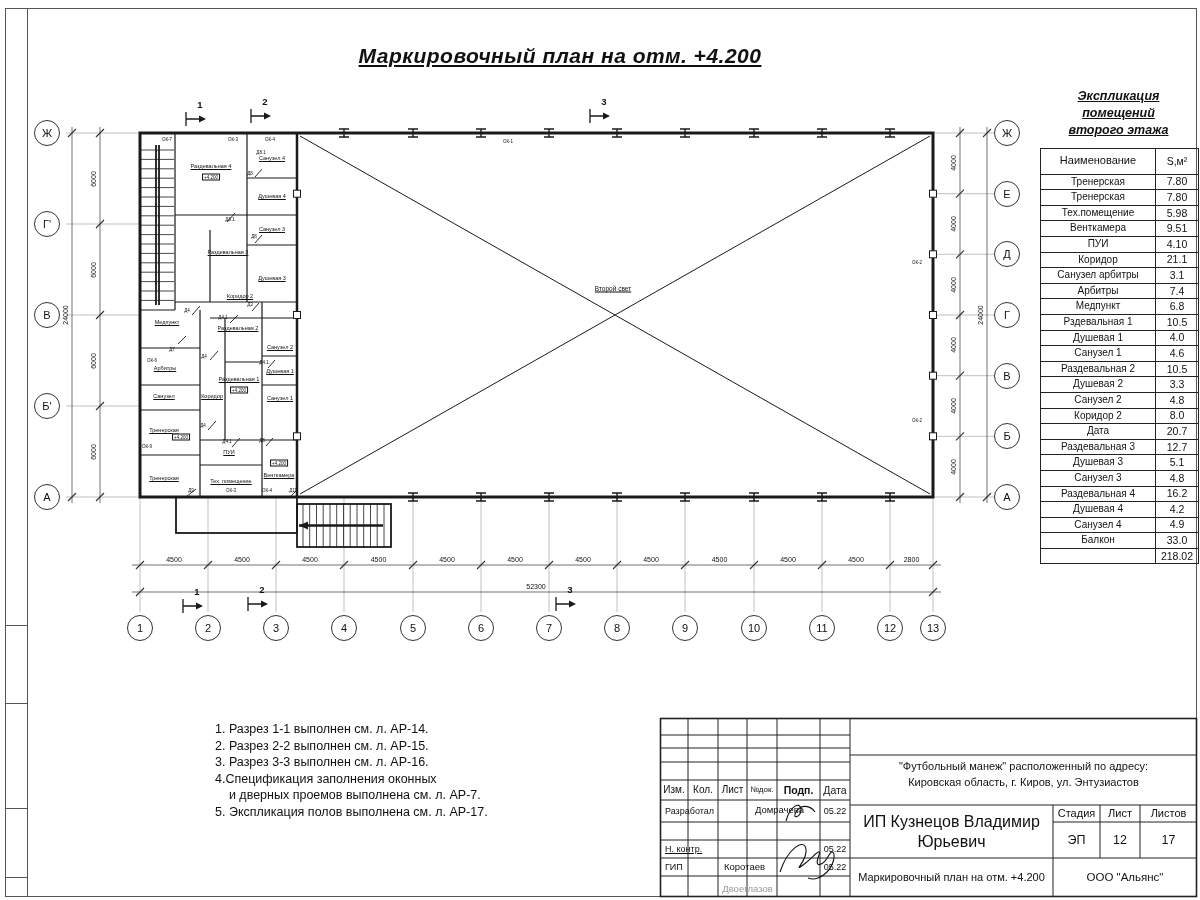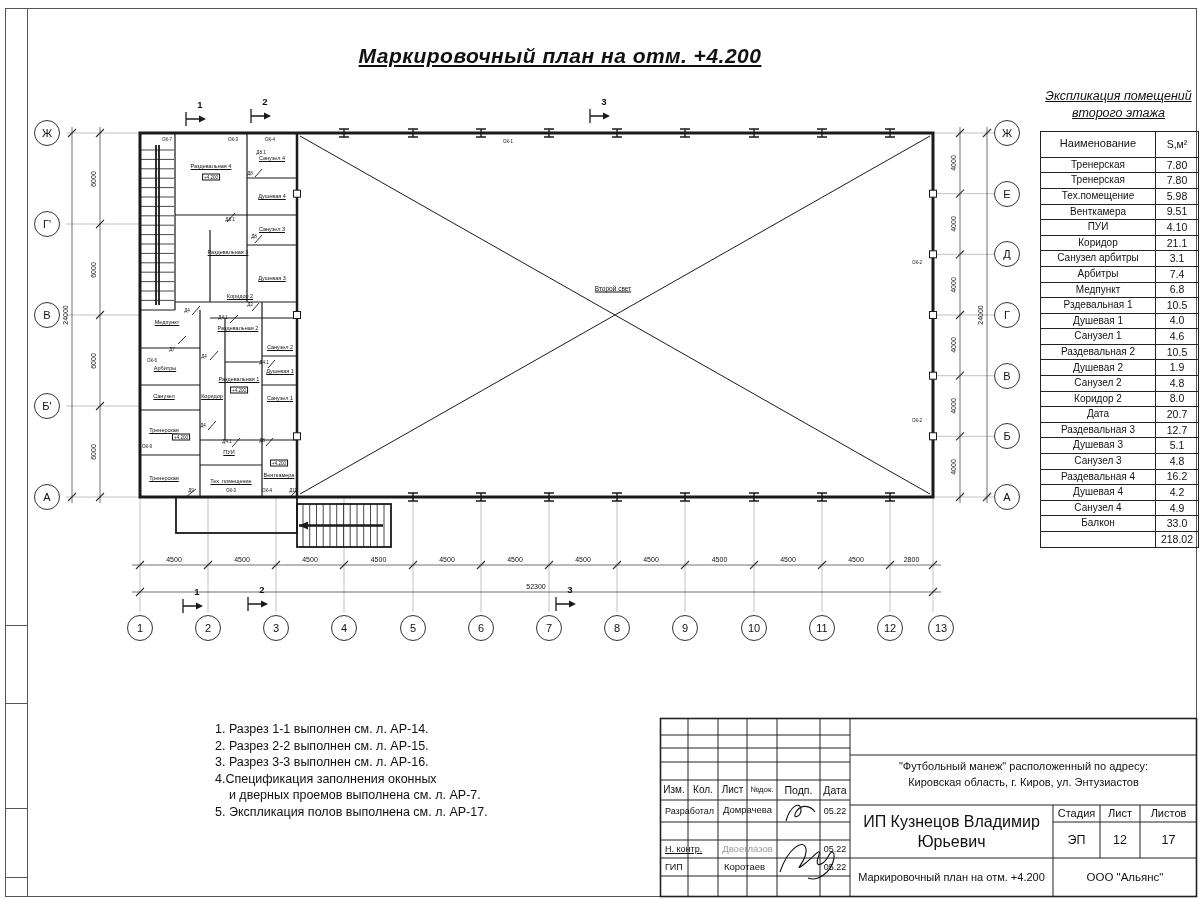--- a/index.html
+++ b/index.html
@@ -17,21 +17,21 @@
   .elev{transform:translate(-50%,-50%);font-size:4.5px;border:1px solid #111;background:#fff;
         padding:0 1px;white-space:nowrap;}
   .bubble{width:26px;height:26px;border:1px solid #333;border-radius:50%;background:#fff;
      display:flex;align-items:center;justify-content:center;font-size:11px;
      transform:translate(-50%,-50%);box-sizing:border-box;}
   .dim-h{transform:translate(-50%,-100%);font-size:7px;white-space:nowrap;}
   .dim-v{transform:translate(-50%,-50%) rotate(-90deg);font-size:7px;white-space:nowrap;}
   .sec-num{transform:translate(-50%,-100%);font-size:9.5px;font-weight:bold;}
   .note-line{font-size:12.5px;white-space:pre;}
   .expl{position:absolute;left:1040px;top:88px;width:157px;}
-  .expl-title{font-style:italic;font-weight:normal;font-size:12.5px;text-align:center;
+  .expl-title{font-style:italic;font-weight:bold;font-size:12.5px;text-align:center;
      text-decoration:underline;line-height:1.35;}
   .expl table{border-collapse:collapse;width:157px;margin-top:9px;table-layout:fixed;}
   .expl th,.expl td{border:1px solid #222;text-align:center;padding:0;font-size:10px;
      height:14.6px;line-height:1.05;overflow:hidden;white-space:nowrap;}
   .expl th{height:25px;font-weight:normal;font-size:11px;}
   .expl td:first-child,.expl th:first-child{width:114px;}
   .expl td:last-child,.expl th:last-child{width:42px;font-size:10.5px;}
   .tb-text{position:absolute;display:flex;align-items:center;justify-content:center;
      text-align:center;overflow:hidden;line-height:1.2;}
   .tb-left{justify-content:flex-start;padding-left:5px;box-sizing:border-box;}
@@ -192,21 +192,21 @@
       <div class="abs bubble" style="left: 276px; top: 628px;">3</div>
       <div class="abs bubble" style="left: 344px; top: 628px;">4</div>
       <div class="abs bubble" style="left: 413px; top: 628px;">5</div>
       <div class="abs bubble" style="left: 481px; top: 628px;">6</div>
       <div class="abs bubble" style="left: 549px; top: 628px;">7</div>
       <div class="abs bubble" style="left: 617px; top: 628px;">8</div>
       <div class="abs bubble" style="left: 685px; top: 628px;">9</div>
       <div class="abs bubble" style="left: 754px; top: 628px;">10</div>
       <div class="abs bubble" style="left: 822px; top: 628px;">11</div>
       <div class="abs bubble" style="left: 890px; top: 628px;">12</div>
-      <div class="abs bubble" style="left: 933px; top: 628px; margin-left: 8px;">13</div>
+      <div class="abs bubble" style="left: 933px; top: 628px;">13</div>
       <div class="abs bubble" style="left: 47px; top: 133px;">Ж</div>
       <div class="abs bubble" style="left: 47px; top: 224px;">Г'</div>
       <div class="abs bubble" style="left: 47px; top: 315px;">В</div>
       <div class="abs bubble" style="left: 47px; top: 406px;">Б'</div>
       <div class="abs bubble" style="left: 47px; top: 497px;">А</div>
       <div class="abs bubble" style="left: 1007px; top: 133px;">Ж</div>
       <div class="abs bubble" style="left: 1007px; top: 193.7px;">Е</div>
       <div class="abs bubble" style="left: 1007px; top: 254.3px;">Д</div>
       <div class="abs bubble" style="left: 1007px; top: 315px;">Г</div>
       <div class="abs bubble" style="left: 1007px; top: 375.7px;">В</div>
@@ -313,21 +313,21 @@
           <tr>
             <td>Санузел 1</td>
             <td>4.6</td>
           </tr>
           <tr>
             <td>Раздевальная 2</td>
             <td>10.5</td>
           </tr>
           <tr>
             <td>Душевая 2</td>
-            <td>1.9</td>
+            <td>3.3</td>
           </tr>
           <tr>
             <td>Санузел 2</td>
             <td>4.8</td>
           </tr>
           <tr>
             <td>Коридор 2</td>
             <td>8.0</td>
           </tr>
           <tr>
@@ -369,28 +369,28 @@
         </tbody>
   </table>
 </div>
 
 <div class="tb-text" style="left:850px;top:758px;width:347px;height:18px;font-size:11px;">"Футбольный манеж" расположенный по адресу:</div>
 <div class="tb-text" style="left:850px;top:774px;width:347px;height:18px;font-size:11px;">Кировская область, г. Киров, ул. Энтузиастов</div>
 <div class="tb-text" style="left:660px;top:780px;width:28px;height:20px;font-size:10px;">Изм.</div>
 <div class="tb-text" style="left:688px;top:780px;width:30px;height:20px;font-size:10px;">Кол.</div>
 <div class="tb-text" style="left:718px;top:780px;width:29px;height:20px;font-size:10px;">Лист</div>
 <div class="tb-text" style="left:747px;top:780px;width:30px;height:20px;font-size:8px;">№док.</div>
-<div class="tb-text" style="left:777px;top:780px;width:43px;height:20px;font-size:10.5px;">Подп.</div>
+<div class="tb-text" style="left:777px;top:780px;width:43px;height:20px;font-size:10.5px;font-weight:bold;">Подп.</div>
 <div class="tb-text" style="left:820px;top:780px;width:30px;height:20px;font-size:10.5px;">Дата</div>
 
 <div class="tb-text tb-left" style="left:660px;top:800px;width:58px;height:22px;font-size:9px;">Разработал</div>
-<div class="tb-text" style="left:718px;top:800px;width:59px;height:20px;font-size:9.5px;">Домрачева</div>
+<div class="tb-text" style="left:750px;top:800px;width:59px;height:20px;font-size:9.5px;">Домрачева</div>
 <div class="tb-text" style="left:820px;top:800px;width:30px;height:22px;font-size:9px;">05.22</div>
 <div class="tb-text tb-left" style="left:660px;top:840px;width:58px;height:18px;font-size:9px;text-decoration:underline;">Н. контр.</div>
-<div class="tb-text" style="left:718px;top:840px;width:59px;height:18px;font-size:9.5px;color:#999;">Двоеглазов</div>
+<div class="tb-text" style="left:718px;top:880px;width:59px;height:18px;font-size:9.5px;color:#999;">Двоеглазов</div>
 <div class="tb-text" style="left:820px;top:840px;width:30px;height:18px;font-size:9px;">05.22</div>
 <div class="tb-text tb-left" style="left:660px;top:858px;width:58px;height:18px;font-size:9px;">ГИП</div>
 <div class="tb-text" style="left:718px;top:858px;width:53px;height:18px;font-size:9.5px;">Коротаев</div>
 <div class="tb-text" style="left:820px;top:858px;width:30px;height:18px;font-size:9px;">05.22</div>
 
 <div class="tb-text" style="left:850px;top:805px;width:203px;height:53px;font-size:16px;">ИП Кузнецов Владимир Юрьевич</div>
 <div class="tb-text" style="left:1053px;top:805px;width:47px;height:17px;font-size:11px;">Стадия</div>
 <div class="tb-text" style="left:1100px;top:805px;width:40px;height:17px;font-size:11px;">Лист</div>
 <div class="tb-text" style="left:1140px;top:805px;width:57px;height:17px;font-size:11px;">Листов</div>
 <div class="tb-text" style="left:1053px;top:822px;width:47px;height:36px;font-size:12.5px;">ЭП</div>

